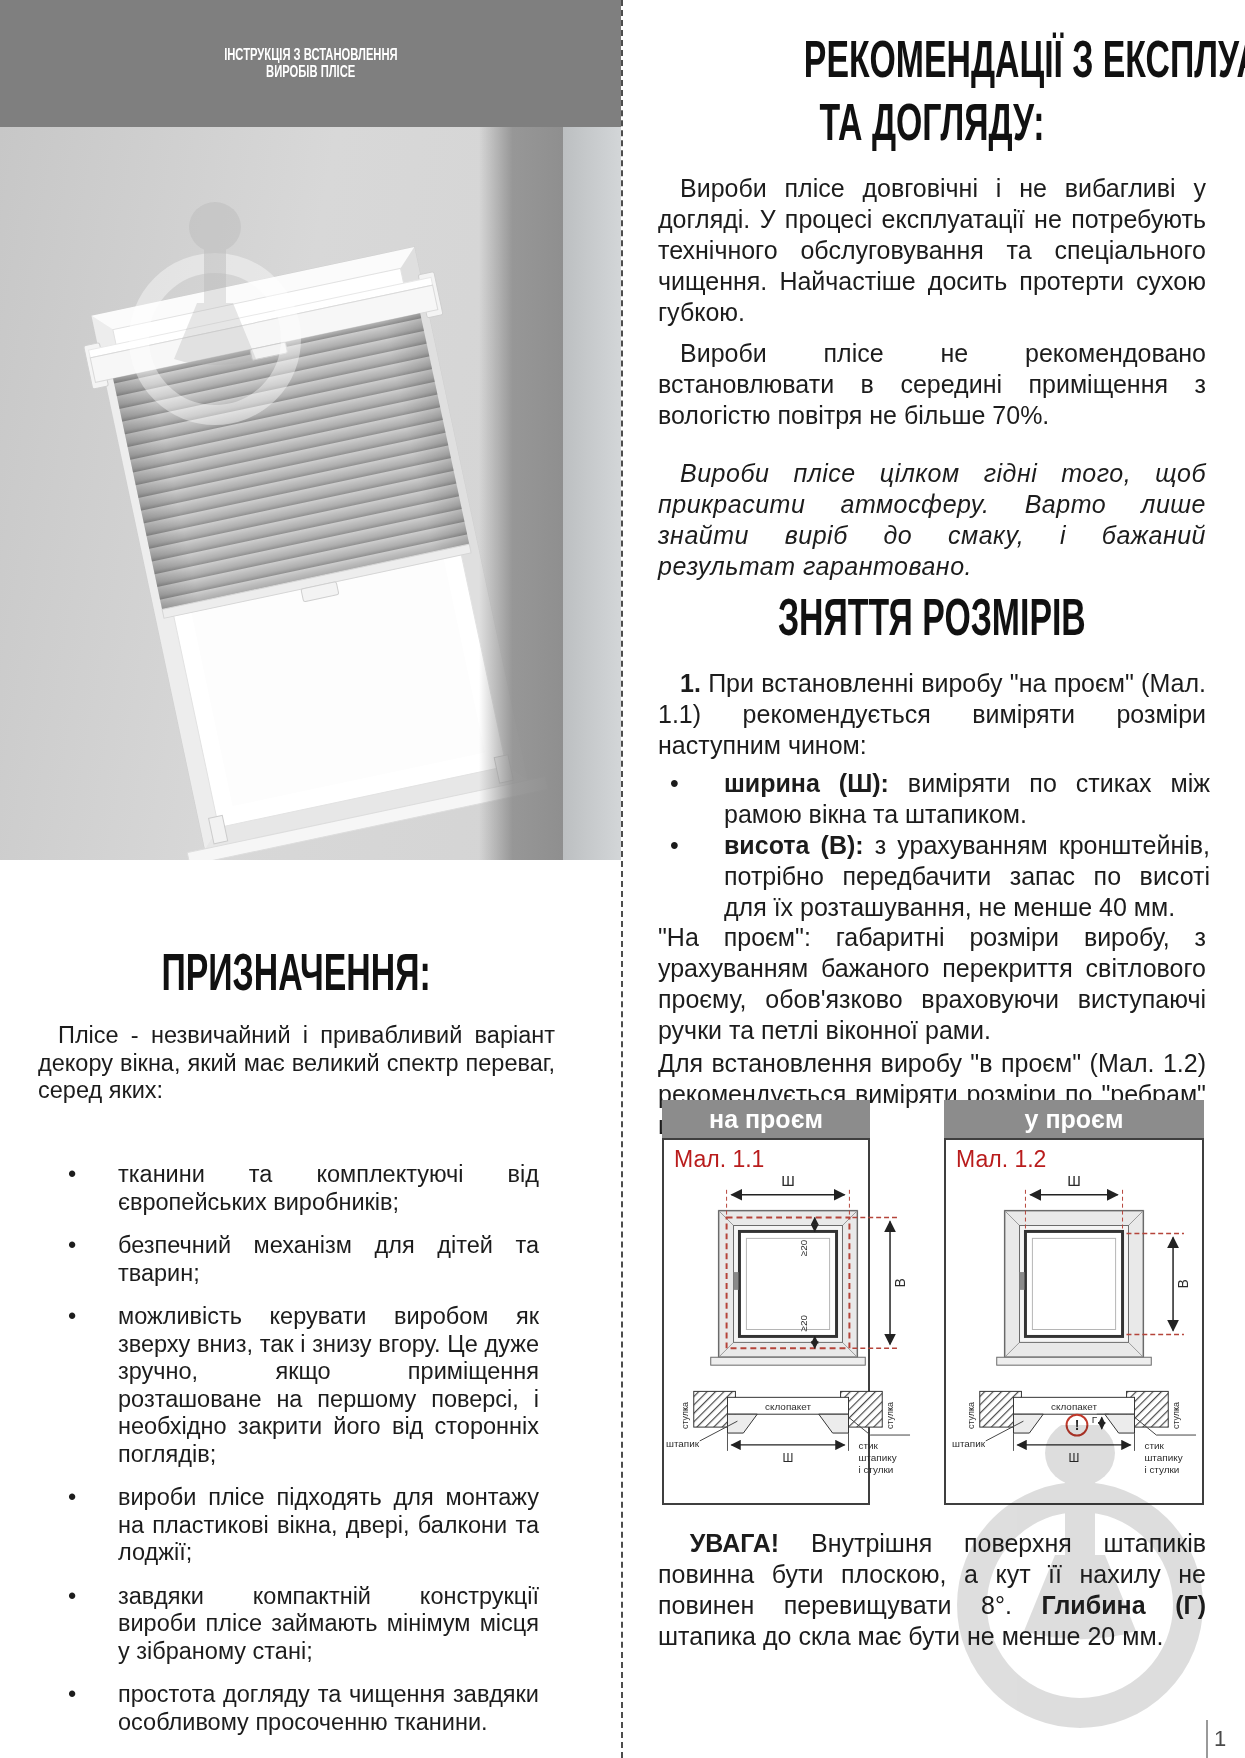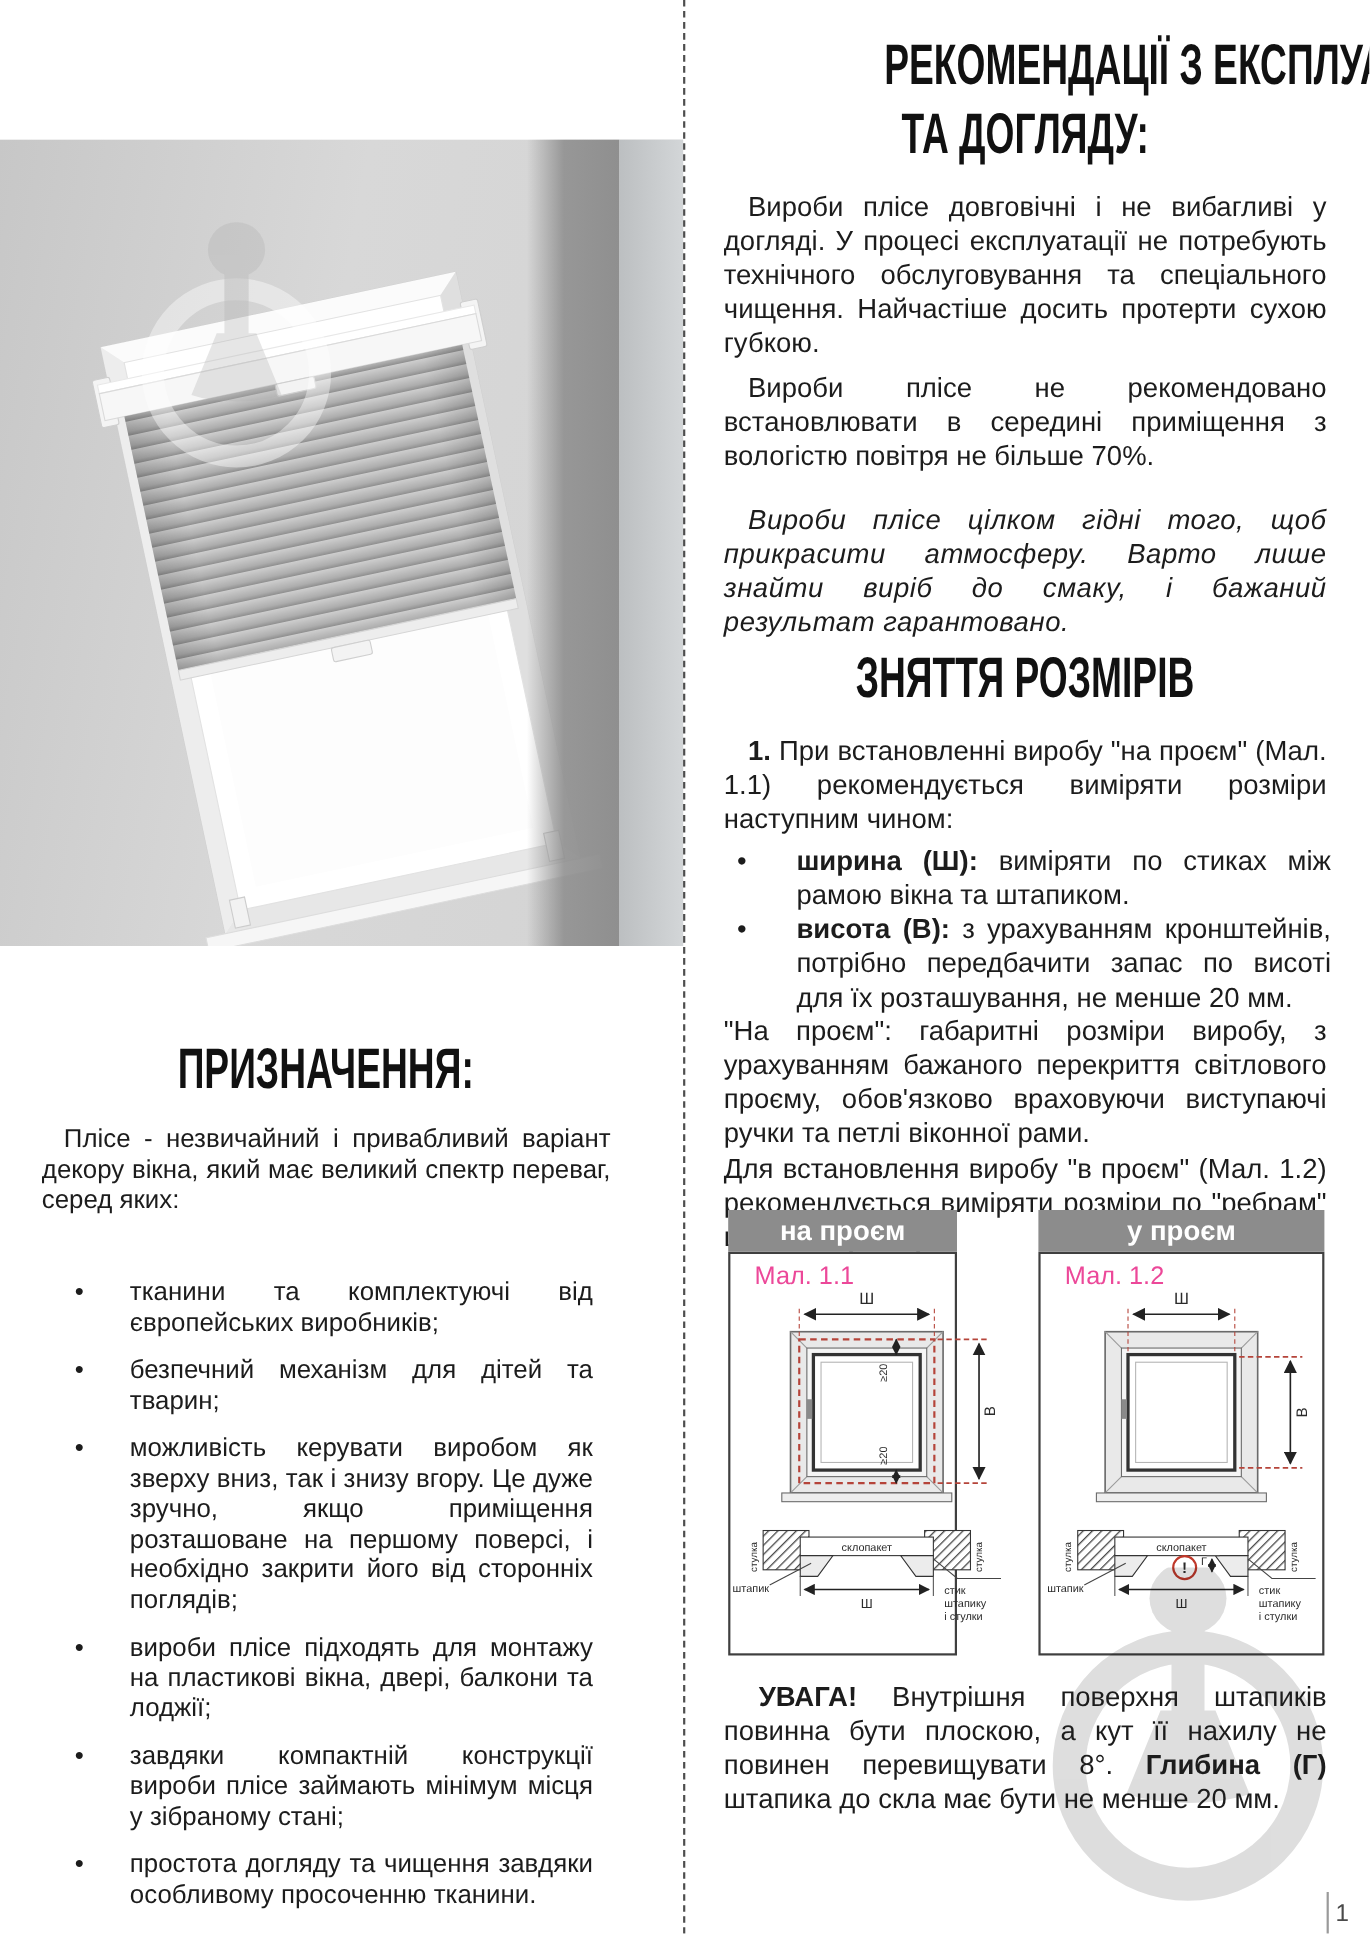--- a/index.html
+++ b/index.html
@@ -45,37 +45,41 @@
   .rtext.ital { font-style:italic; letter-spacing:0.5px; }
 
   ul.rlist { margin:4px; padding:0; list-style:none; }
   ul.rlist li { position:relative; padding-left:62px; text-align:justify; }
   ul.rlist li::before { content:"•"; position:absolute; left:8px; top:0; }
 
   .figure { position:absolute; top:1100px; }
   .fig-header { height:38px; background:#8c8c8c; color:#fff; font-weight:bold; font-size:25px;
                 display:flex; align-items:center; justify-content:center; }
   .fig-box { border:2px solid #3f3f3f; background:#fff; height:361px; padding:2px 0 0 0; }
-  .fig-caption { font-size:23px; color:#ec4899; padding:4px 0 0 22px; }
+  .fig-caption { font-size:23px; color:#b91c1c; padding:4px 0 0 10px; }
   .fig-box svg { display:block; margin:0 auto; }
 
   .attention b, .rtext b { font-weight:bold; }
 
   .watermark-b { position:absolute; left:925px; top:1425px; pointer-events:none; z-index:5; }
   .pagenum-line { position:absolute; left:1206px; top:1720px; height:38px; width:0;
                   border-left:2px solid #9a9a9a; }
   .pagenum { position:absolute; left:1214px; top:1726px; font-size:22px; color:#4a4a4a; }
 
   svg text { font-family:"Liberation Sans", sans-serif; fill:#2b2b2b; }
 </style>
 </head>
 <body>
 
 <div class="page">
 
+  <div class="left-header">
+    <div><span class="cond">ІНСТРУКЦІЯ З ВСТАНОВЛЕННЯ</span></div>
+    <div><span class="cond">ВИРОБІВ ПЛІСЕ</span></div>
+  </div>
 
   <div class="photo">
     <svg width="621" height="733" viewBox="0 0 621 733">
       <defs>
         <linearGradient id="pleatGrad" x1="0" y1="0" x2="0" y2="1">
           <stop offset="0" stop-color="#cecece"></stop>
             <stop offset="0.7" stop-color="#adadad"></stop>
             <stop offset="1" stop-color="#8e8e8e"></stop>
         </linearGradient>
         <pattern id="pleats" width="12" height="13" patternUnits="userSpaceOnUse">
@@ -154,21 +158,21 @@
 
   <div class="rtext indent" style="top:668px;">
     <b>1.</b><span> При встановленні виробу "на проєм" (Мал. 1.1) рекомендується виміряти розміри наступним чином:</span>
   </div>
 
   <ul class="rlist rtext" style="top:764px;">
     <li>
       <b>ширина (Ш):</b><span> виміряти по стиках між рамою вікна та штапиком.</span>
     </li>
     <li>
-      <b>висота (В):</b><span> з урахуванням кронштейнів, потрібно передбачити запас по висоті для їх розташування, не менше 20 мм.</span>
+      <b>висота (В):</b><span> з урахуванням кронштейнів, потрібно передбачити запас по висоті для їх розташування, не менше 40 мм.</span>
     </li>
   </ul>
 
   <div class="rtext" style="top:922px;">"На проєм": габаритні розміри виробу, з урахуванням бажаного перекриття світлового проєму, обов'язково враховуючи виступаючі ручки та петлі віконної рами.</div>
   <div class="rtext" style="top:1048px;">
     <span>Для встановлення виробу "в проєм" (Мал. 1.2) рекомендується виміряти розміри по "ребрам" штапиків </span><b>(Ш, В)</b><span>.</span>
   </div>
 
   <svg width="0" height="0" style="position:absolute">
     <defs>

